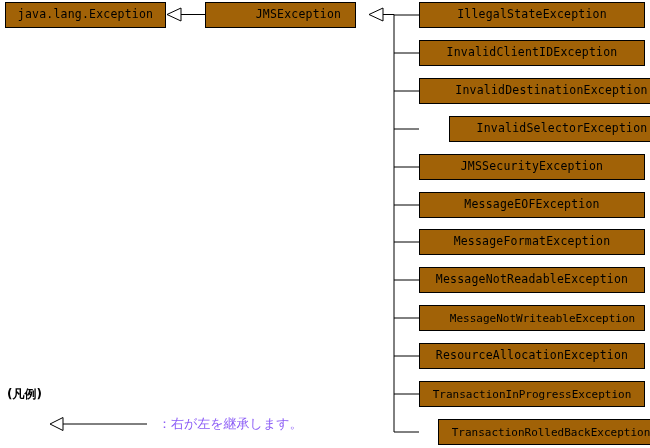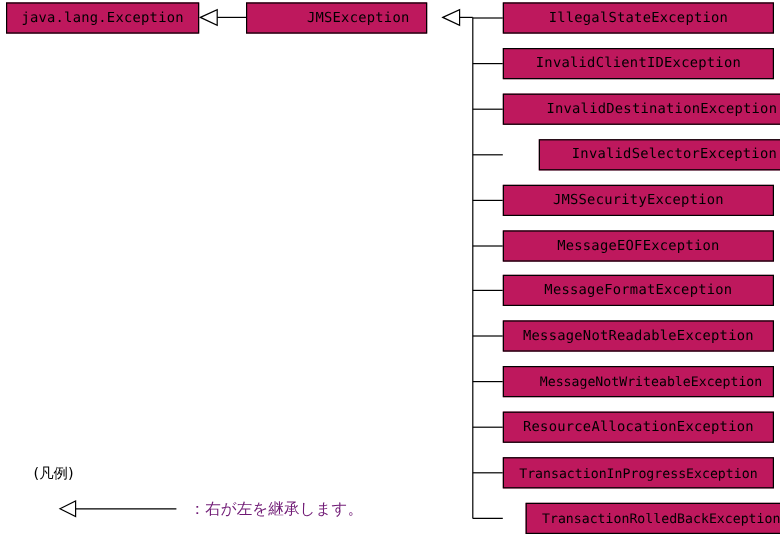--- a/index.html
+++ b/index.html
@@ -19,21 +19,21 @@
     position: absolute;
     left: 0;
     top: 0;
     width: 650px;
     height: 448px;
   }
   .uml-box {
     position: absolute;
     box-sizing: border-box;
     border: 1px solid #000000;
-    background: #be185d;
+    background: #a16207;
     display: flex;
     align-items: center;
     justify-content: center;
     font-family: "DejaVu Sans Mono", "Liberation Mono", monospace;
     font-size: 11.5px;
     letter-spacing: 0.2px;
     white-space: nowrap;
     color: #000000;
     line-height: 1;
   }
@@ -46,21 +46,21 @@
     font-family: "DejaVu Sans", "Liberation Sans", sans-serif;
     font-size: 12px;
     color: #000000;
     white-space: nowrap;
     line-height: 1;
   }
   .legend-text {
     position: absolute;
     font-family: Liberation Sans, sans-serif;
     font-size: 13px;
-    color: #701a75;
+    color: #8b5cf6;
     white-space: nowrap;
     line-height: 1;
   }
 </style>
 </head>
 <body>
 
 <div id="diagram">
 
   <svg id="connectors" width="650" height="448" viewBox="0 0 650 448" style="position:absolute;left:0;top:0;">
@@ -109,17 +109,17 @@
       <div class="uml-box" style="left: 419px; top: 154px; width: 226px; height: 26px;">JMSSecurityException</div>
       <div class="uml-box" style="left: 419px; top: 192px; width: 226px; height: 26px;">MessageEOFException</div>
       <div class="uml-box" style="left: 419px; top: 229px; width: 226px; height: 26px;">MessageFormatException</div>
       <div class="uml-box" style="left: 419px; top: 267px; width: 226px; height: 26px;">MessageNotReadableException</div>
       <div class="uml-box tight" style="left: 419px; top: 305px; width: 226px; height: 26px; padding-left: 21px;">MessageNotWriteableException</div>
       <div class="uml-box" style="left: 419px; top: 343px; width: 226px; height: 26px;">ResourceAllocationException</div>
       <div class="uml-box tight" style="left: 419px; top: 381px; width: 226px; height: 26px;">TransactionInProgressException</div>
       <div class="uml-box tight" style="left: 419px; top: 419px; width: 226px; height: 26px; margin-left: 19px;">TransactionRolledBackException</div>
     </div>
 
-  <div class="legend-label" style="left:28px; top:388px;">(凡例)</div>
+  <div class="legend-label" style="left:7px; top:388px;font-weight:bold;">(凡例)</div>
 
   <div class="legend-text" style="left:158px; top:417px;">：右が左を継承します。</div>
 
 </div>
 
 </body></html>

